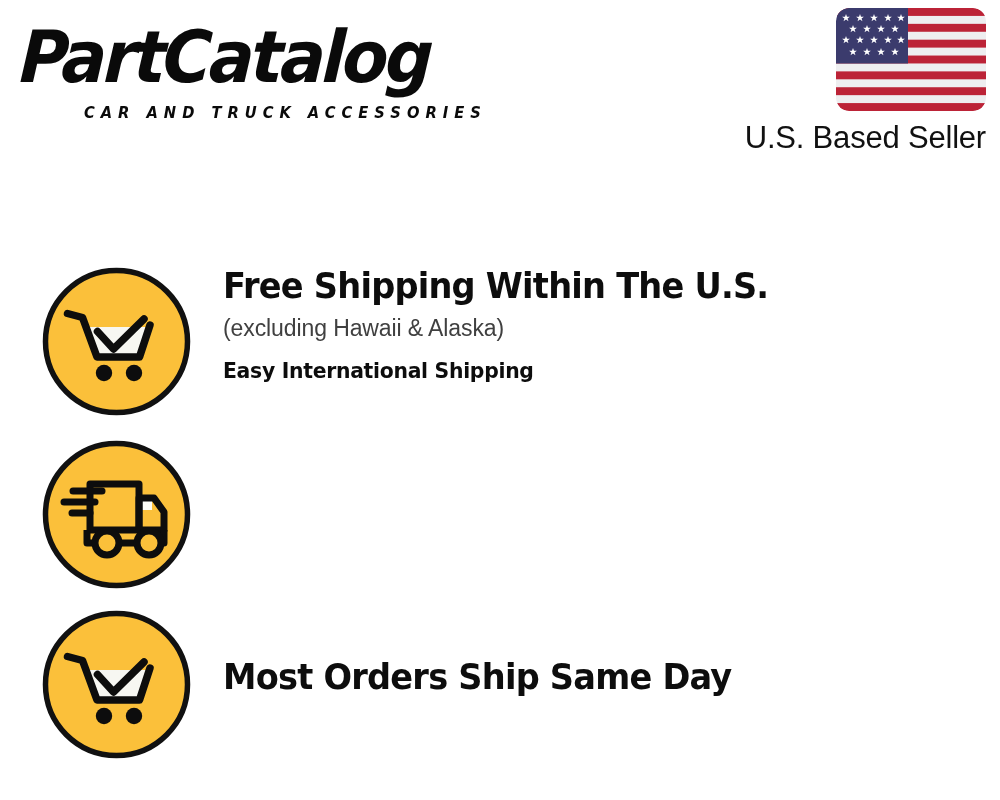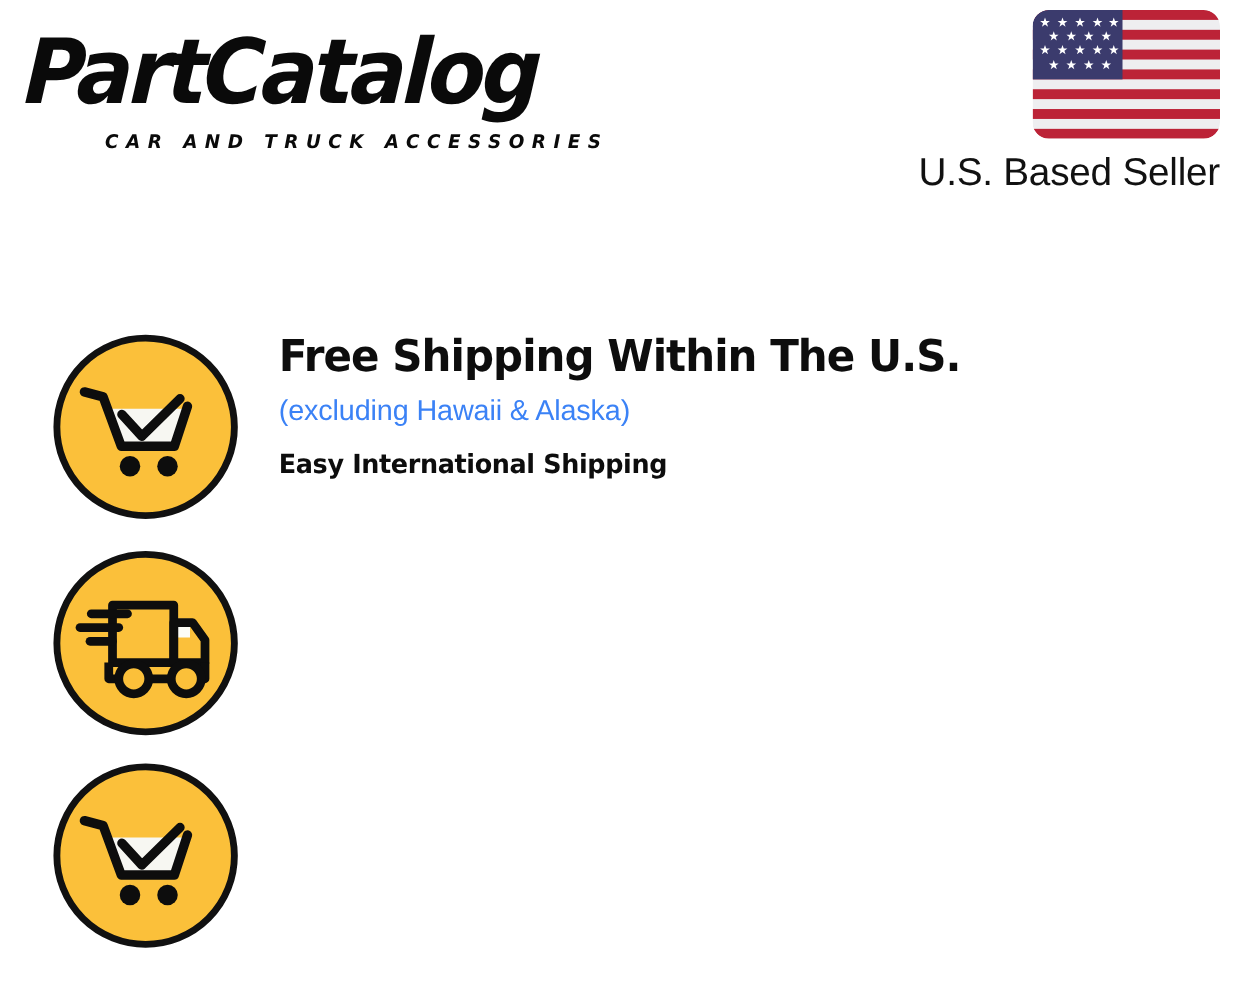--- a/index.html
+++ b/index.html
@@ -51,21 +51,21 @@
     letter-spacing: 6.1px;
     color: #0a0a0a;
     white-space: nowrap;
     transform: scaleX(0.98);
     transform-origin: left top;
   }
 
   
   #us-seller-block {
     position: absolute;
-    right: 24px;
+    right: 14px;
     top: 8px;
     width: 280px;
     text-align: right;
   }
   #us-flag-icon {
     display: block;
     margin-left: auto;
     width: 150px;
     height: 103px;
     border-radius: 13px;
@@ -115,21 +115,21 @@
     color: #0d0d0d;
     white-space: nowrap;
     transform: scaleX(0.96);
     transform-origin: left center;
   }
   .feature-sub {
     font-family: "Liberation Sans", sans-serif;
     font-weight: 400;
     font-size: 23px;
     line-height: 30px;
-    color: #3b82f6;
+    color: #404040;
     letter-spacing: -0.1px;
     margin-top: 6px;
     white-space: nowrap;
   }
   .feature-sub-strong {
     font-family: "DejaVu Sans", sans-serif;
     font-weight: 700;
     font-size: 21px;
     line-height: 28px;
     color: #0d0d0d;
@@ -257,13 +257,16 @@
 
 <div class="feature-row" id="feature-row-2">
   <svg class="feature-badge" viewBox="0 0 153 153" xmlns="http://www.w3.org/2000/svg">
     <circle cx="76.5" cy="76.5" r="71" fill="#fbc03a" stroke="#111111" stroke-width="5.5"></circle>
     <path d="M47 62 L106 62 L97 92 L58 92 Z" fill="#f7f7f2"></path>
     <path d="M27.5 48.5 L42.5 52.5 L57 92 L99.5 92 L110 60" fill="none" stroke="#0d0d0d" stroke-width="7.5" stroke-linecap="round" stroke-linejoin="round"></path>
     <path d="M57.5 66.5 L73.5 84 L104 54" fill="none" stroke="#0d0d0d" stroke-width="7.5" stroke-linecap="round" stroke-linejoin="round"></path>
     <circle cx="64" cy="108" r="8.2" fill="#0d0d0d"></circle>
     <circle cx="94" cy="108" r="8.2" fill="#0d0d0d"></circle>
   </svg>
+  <div class="feature-text">
+    <div class="feature-heading">Most Orders Ship Same Day</div>
+  </div>
 </div>
 
 </body></html>

